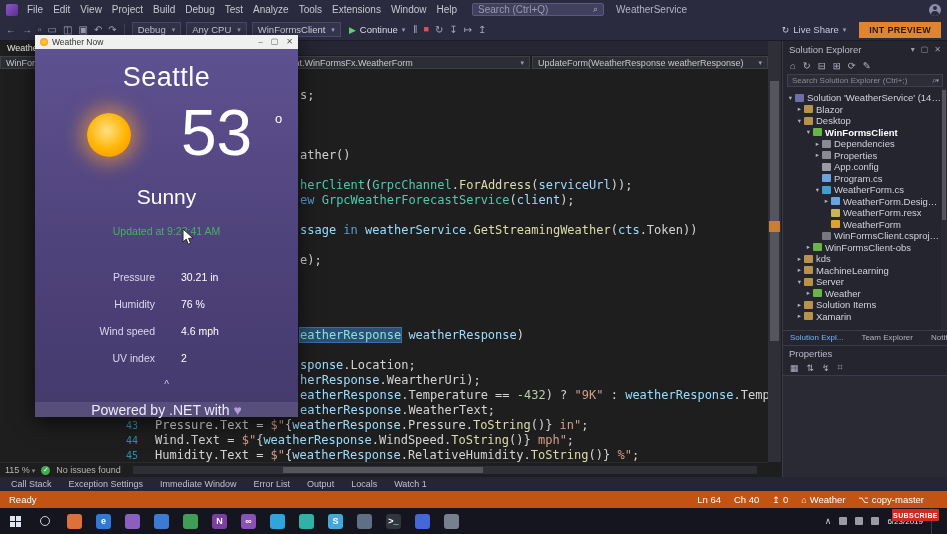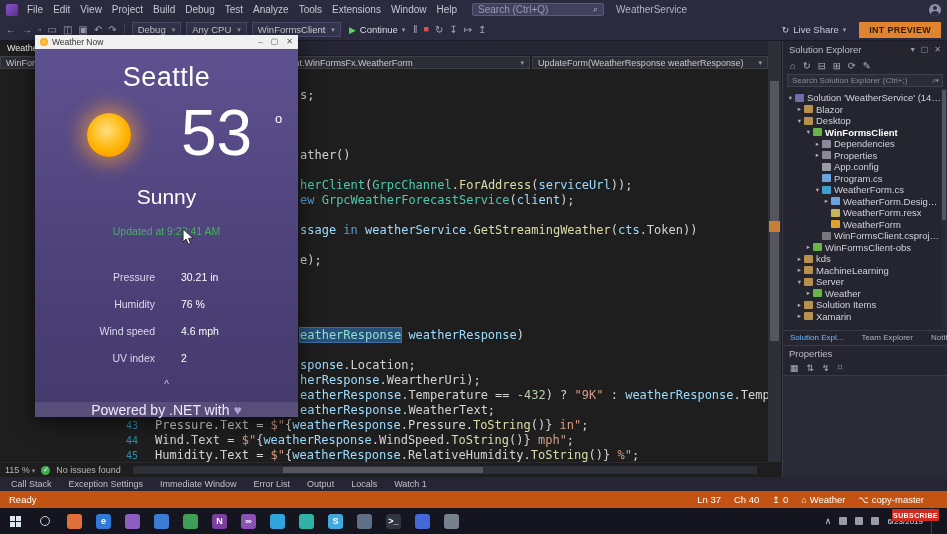--- a/index.html
+++ b/index.html
@@ -429,21 +429,21 @@
       <span class="ptab">Error List</span>
       <span class="ptab">Output</span>
       <span class="ptab">Locals</span>
       <span class="ptab">Watch 1</span>
     </div>
 
   <div class="statusbar">
     <span>Ready</span>
     <span class="sb-right" id="sb-right">
         <span class="sb-item">
-          <span>Ln 37</span>
+          <span>Ln 64</span>
         </span>
         <span class="sb-item">
           <span>Ch 40</span>
         </span>
         <span class="sb-item">
           <span class="sb-glyph">↥</span>
           <span>0</span>
         </span>
         <span class="sb-item">
           <span class="sb-glyph">⌂</span>

